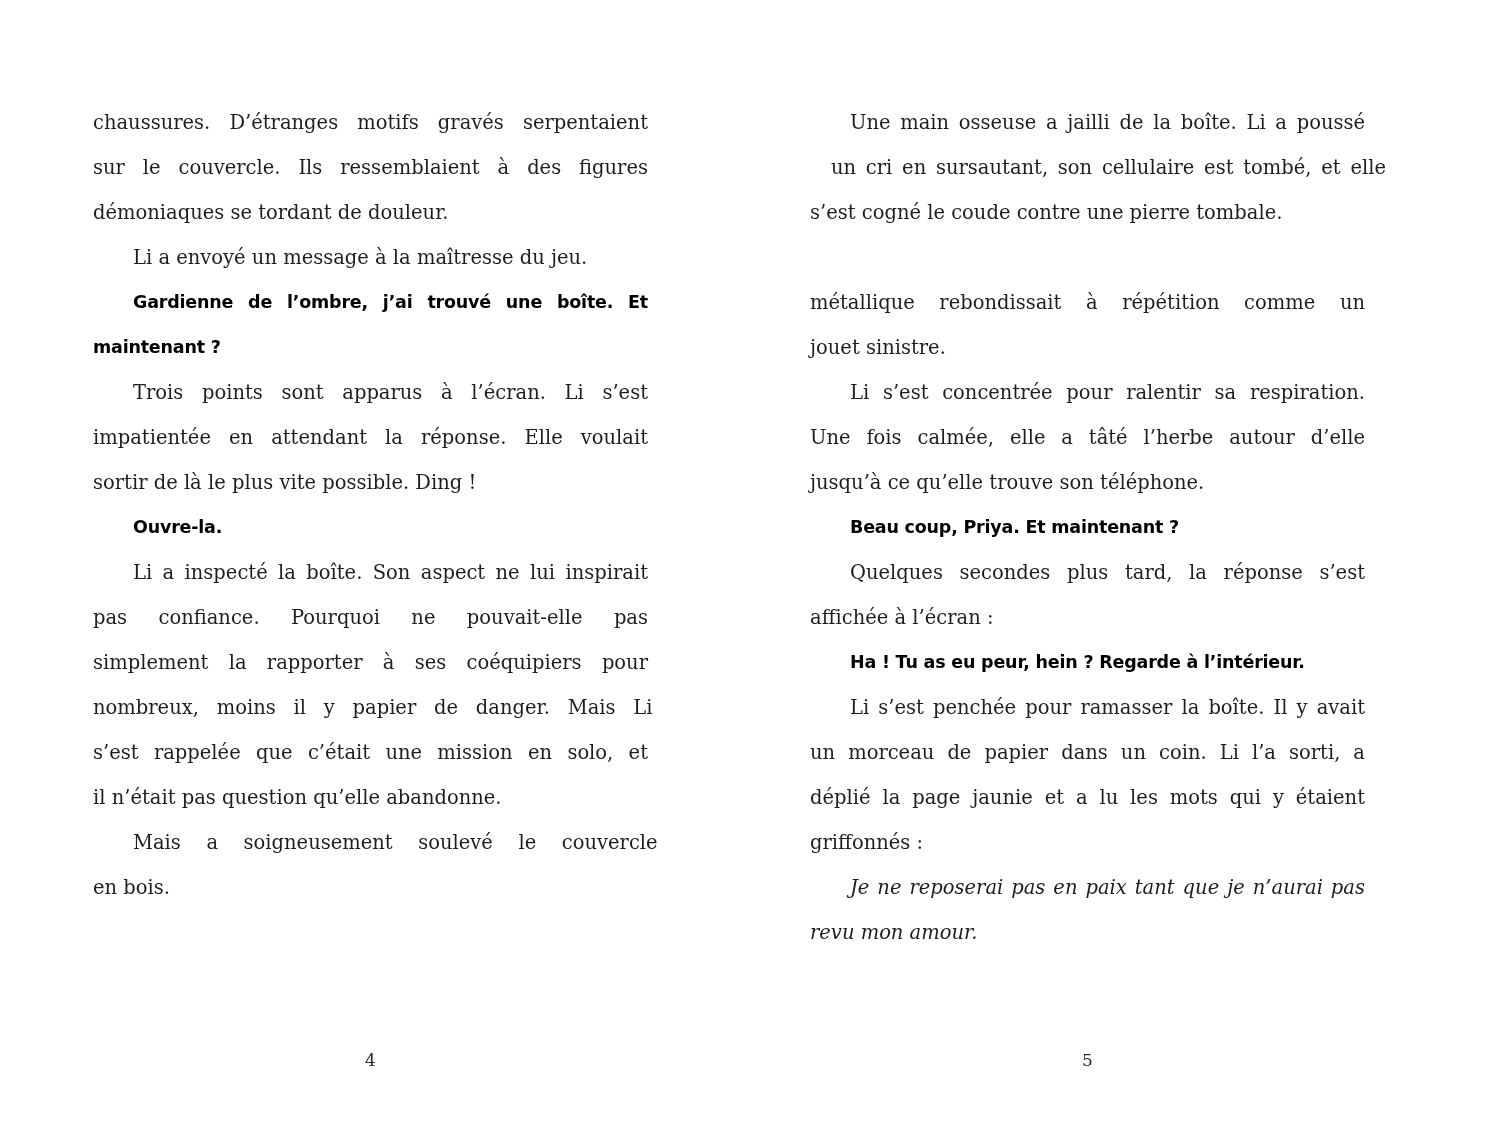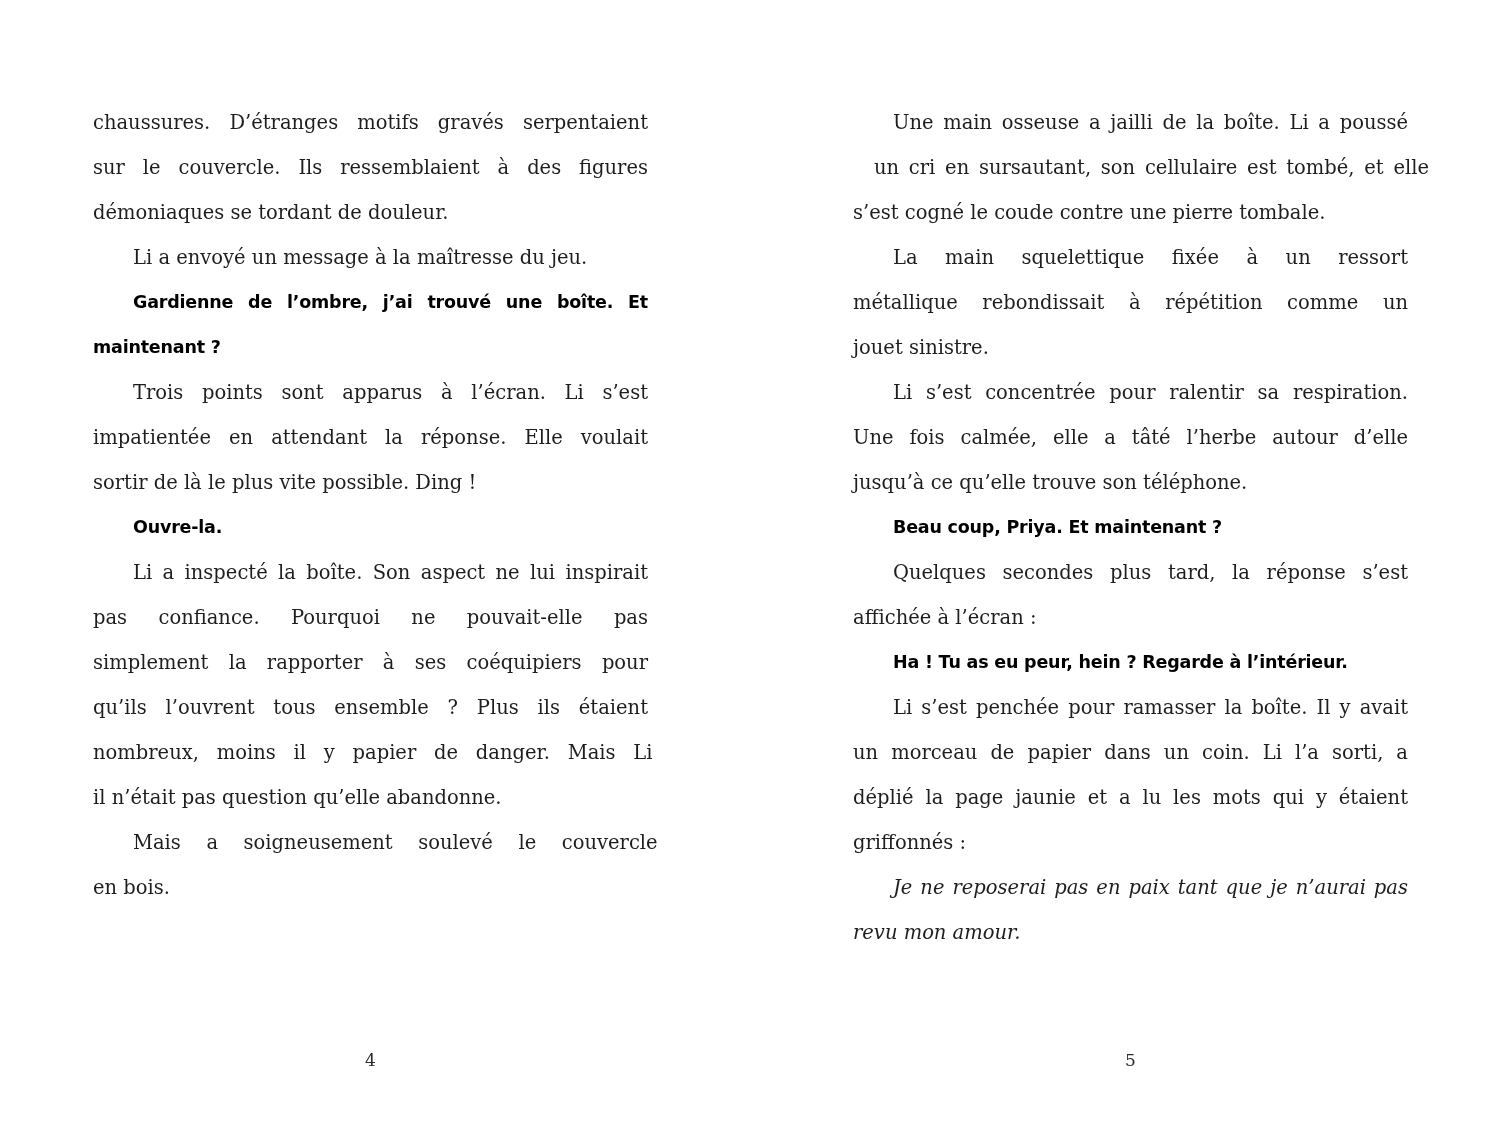--- a/index.html
+++ b/index.html
@@ -18,21 +18,21 @@
     position: absolute;
     inset: 0;
   }
   .page {
     position: absolute;
     top: 0;
     width: 555px;
     height: 848px;
   }
   #page-0 { left: 93px; }
-  #page-1 { left: 853px; text-decoration: underline; }
+  #page-1 { left: 810px; text-decoration: underline; }
   .text-col {
     position: absolute;
     top: 100px;
     left: 0;
     right: 0;
   }
   .ln {
     height: 45px;
     line-height: 45px;
     white-space: nowrap;
@@ -79,34 +79,34 @@
         <div class="ln body"><span class="ind"></span><span class="txt">Li a envoyé un message à la maîtresse du jeu.</span></div>
         <div class="ln msg just" style="word-spacing: 9.0067px;"><span class="ind"></span><span class="txt">Gardienne de l’ombre, j’ai trouvé une boîte. Et</span></div>
         <div class="ln msg"><span class="txt">maintenant ?</span></div>
         <div class="ln body just" style="word-spacing: 12.4554px;"><span class="ind"></span><span class="txt">Trois points sont apparus à l’écran. Li s’est</span></div>
         <div class="ln body just" style="word-spacing: 11.8542px;"><span class="txt">impatientée en attendant la réponse. Elle voulait</span></div>
         <div class="ln body"><span class="txt">sortir de là le plus vite possible. Ding !</span></div>
         <div class="ln msg"><span class="ind"></span><span class="txt">Ouvre-la.</span></div>
         <div class="ln body just" style="word-spacing: 4.18056px;"><span class="ind"></span><span class="txt">Li a inspecté la boîte. Son aspect ne lui inspirait</span></div>
         <div class="ln body just" style="word-spacing: 25.2px;"><span class="txt">pas confiance. Pourquoi ne pouvait-elle pas</span></div>
         <div class="ln body just" style="word-spacing: 14.0833px;"><span class="txt">simplement la rapporter à ses coéquipiers pour</span></div>
-        <div class="ln body just" style="word-spacing: 12.6161px;"><span class="txt">qu’ils l’ouvrent tous ensemble ? Plus ils étaient</span></div>
         <div class="ln body just" style="word-spacing: 11.584px;"><span class="txt">nombreux, moins il y papier de danger. Mais Li</span></div>
+        <div class="ln body just" style="word-spacing: 9.11719px;"><span class="txt">s’est rappelée que c’était une mission en solo, et</span></div>
         <div class="ln body"><span class="txt">il n’était pas question qu’elle abandonne.</span></div>
         <div class="ln body just" style="word-spacing: 19.3625px;"><span class="ind"></span><span class="txt">Mais a soigneusement soulevé le couvercle</span></div>
         <div class="ln body"><span class="txt">en bois.</span></div>
       </div>
     <div class="pagenum">4</div>
   </div>
   <div class="page" id="page-1">
     <div class="text-col">
         <div class="ln body just" style="word-spacing: 3.48594px;"><span class="ind"></span><span class="txt">Une main osseuse a jailli de la boîte. Li a poussé</span></div>
         <div class="ln body just" style="word-spacing: 3.55729px; margin-left: 21px;"><span class="txt">un cri en sursautant, son cellulaire est tombé, et elle</span></div>
         <div class="ln body"><span class="txt">s’est cogné le coude contre une pierre tombale.</span></div>
-        <div class="ln body just" style="word-spacing: 21.3099px;"><span class="ind"></span><span class="txt">La main squelettique fixée à un ressort</span></div>
+        <div class="ln body just" style="word-spacing: 21.3099px;"><span class="ind"></span></div>
         <div class="ln body just" style="word-spacing: 18.3781px;"><span class="txt">métallique rebondissait à répétition comme un</span></div>
         <div class="ln body"><span class="txt">jouet sinistre.</span></div>
         <div class="ln body just" style="word-spacing: 7.50521px;"><span class="ind"></span><span class="txt">Li s’est concentrée pour ralentir sa respiration.</span></div>
         <div class="ln body just" style="word-spacing: 9.66797px;"><span class="txt">Une fois calmée, elle a tâté l’herbe autour d’elle</span></div>
         <div class="ln body"><span class="txt">jusqu’à ce qu’elle trouve son téléphone.</span></div>
         <div class="ln msg"><span class="ind"></span><span class="txt">Beau coup, Priya. Et maintenant ?</span></div>
         <div class="ln body just" style="word-spacing: 10.4505px;"><span class="ind"></span><span class="txt">Quelques secondes plus tard, la réponse s’est</span></div>
         <div class="ln body"><span class="txt">affichée à l’écran :</span></div>
         <div class="ln msg"><span class="ind"></span><span class="txt">Ha ! Tu as eu peur, hein ? Regarde à l’intérieur.</span></div>
         <div class="ln body just" style="word-spacing: 2.8941px;"><span class="ind"></span><span class="txt">Li s’est penchée pour ramasser la boîte. Il y avait</span></div>

